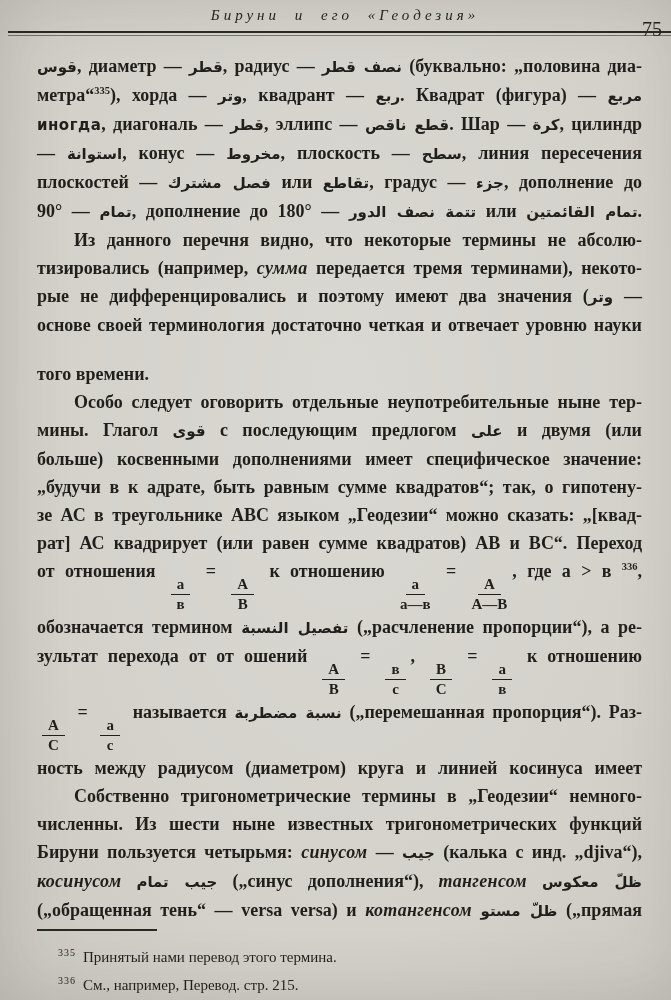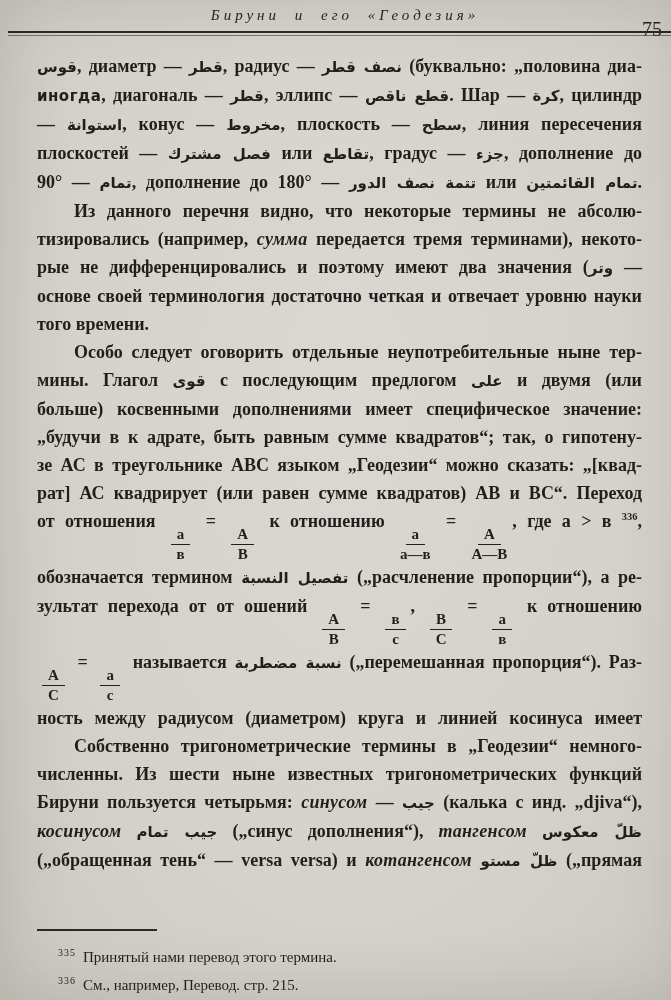--- a/index.html
+++ b/index.html
@@ -41,21 +41,21 @@
   }
   .para{margin:0;font-weight:bold;}
   .line{
     text-align:justify;
     text-align-last:justify;
     line-height:28px;
     min-height:28px;
     white-space:nowrap;
   }
   .line{white-space:normal;}
-  .line.end{text-align-last:left;}
+  .line.end{text-align-last:left;margin-top:21px;}
   .line.indent{text-indent:37px;}
   .ar{
     font-family:"DejaVu Sans", sans-serif;
     font-size:15px;
     letter-spacing:.5px;
   }
   i{letter-spacing:.3px;}
   sup.fnref{font-size:10.5px;line-height:0;vertical-align:7px;}
   .frac{
     display:inline-flex;flex-direction:column;align-items:center;
@@ -81,20 +81,21 @@
 
 <div class="page">
   <div class="running-head">
     <span class="head-title">Бируни и его «Геодезия»</span>
   </div>
   <span class="page-num">75</span>
   <div class="head-rule"></div>
   <div class="body-text">
       <div class="para">
         <div class="line"><span class="ar" dir="rtl">قوس</span><span>, диаметр — </span><span class="ar" dir="rtl">قطر</span><span>, радиус — </span><span class="ar" dir="rtl">نصف قطر</span><span> (буквально: „половина диа-</span></div>
+        <div class="line"><span>метра“</span><sup class="fnref">335</sup><span>), хорда — </span><span class="ar" dir="rtl">وتر</span><span>, квадрант — </span><span class="ar" dir="rtl">ربع</span><span>. Квадрат (фигура) — </span><span class="ar" dir="rtl">مربع</span></div>
         <div class="line"><span class="ar" dir="rtl">иногда</span><span>, диагональ — </span><span class="ar" dir="rtl">قطر</span><span>, эллипс — </span><span class="ar" dir="rtl">قطع ناقص</span><span>. Шар — </span><span class="ar" dir="rtl">كرة</span><span>, цилиндр</span></div>
         <div class="line"><span>— </span><span class="ar" dir="rtl">استوانة</span><span>, конус — </span><span class="ar" dir="rtl">مخروط</span><span>, плоскость — </span><span class="ar" dir="rtl">سطح</span><span>, линия пересечения</span></div>
         <div class="line"><span>плоскостей — </span><span class="ar" dir="rtl">فصل مشترك</span><span> или </span><span class="ar" dir="rtl">تقاطع</span><span>, градус — </span><span class="ar" dir="rtl">جزء</span><span>, дополнение до</span></div>
         <div class="line"><span>90° — </span><span class="ar" dir="rtl">تمام</span><span>, дополнение до 180° — </span><span class="ar" dir="rtl">تتمة نصف الدور</span><span> или </span><span class="ar" dir="rtl">تمام القائمتين</span><span>.</span></div>
       </div>
       <div class="para">
         <div class="line indent"><span>Из данного перечня видно, что некоторые термины не абсолю-</span></div>
         <div class="line"><span>тизировались (например, </span><i>сумма</i><span> передается тремя терминами), некото-</span></div>
         <div class="line"><span>рые не дифференцировались и поэтому имеют два значения (</span><span class="ar" dir="rtl">وتر</span><span> —</span></div>
         <div class="line"><span>основе своей терминология достаточно четкая и отвечает уровню науки</span></div>

